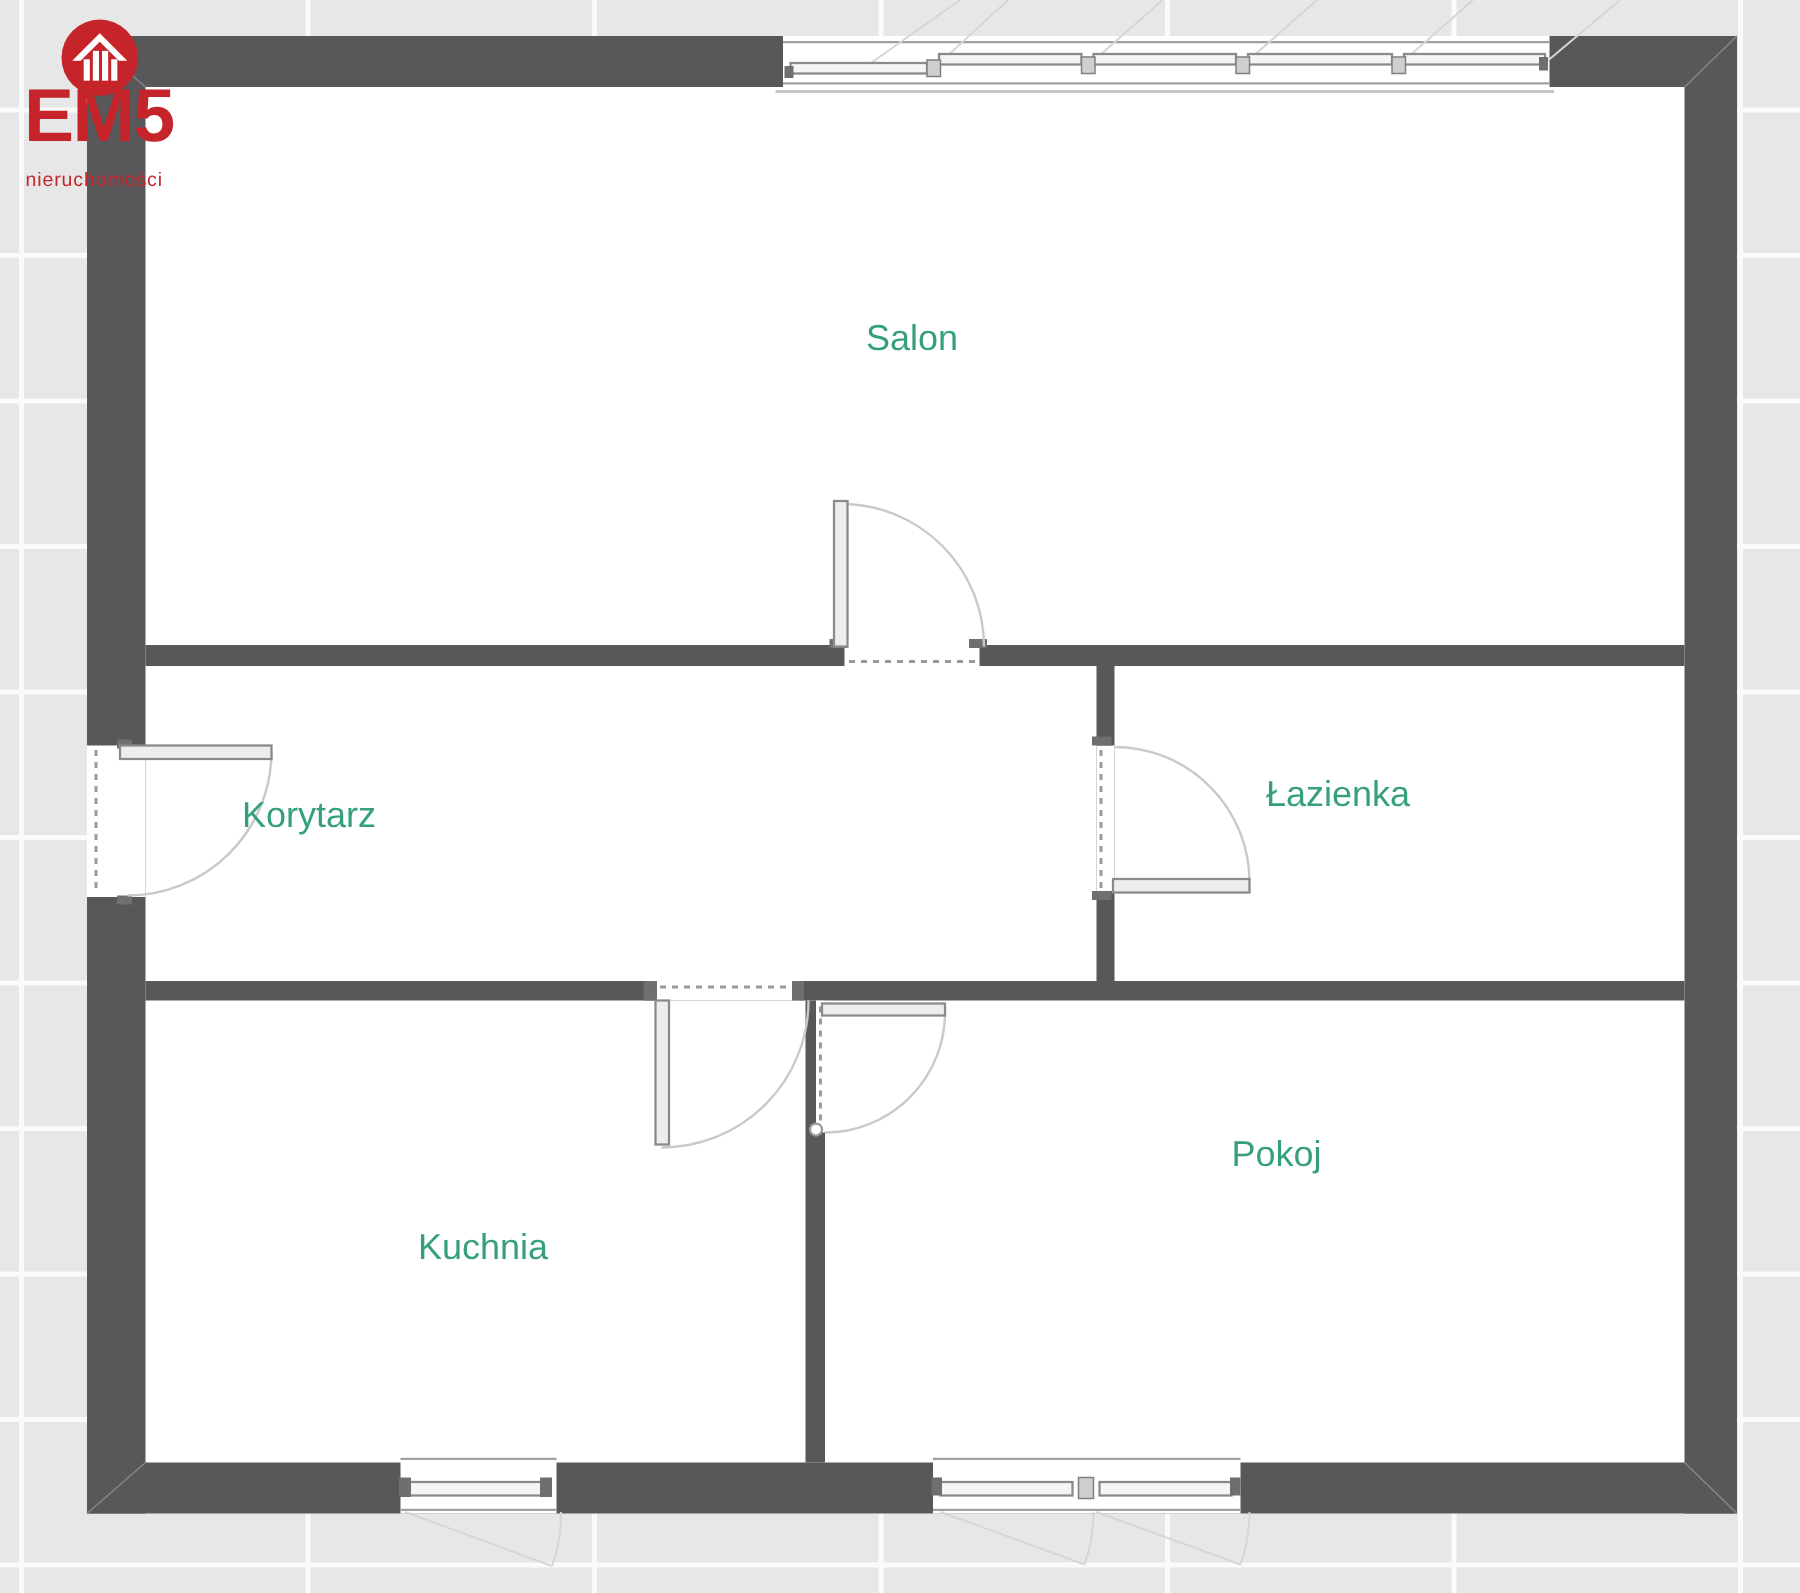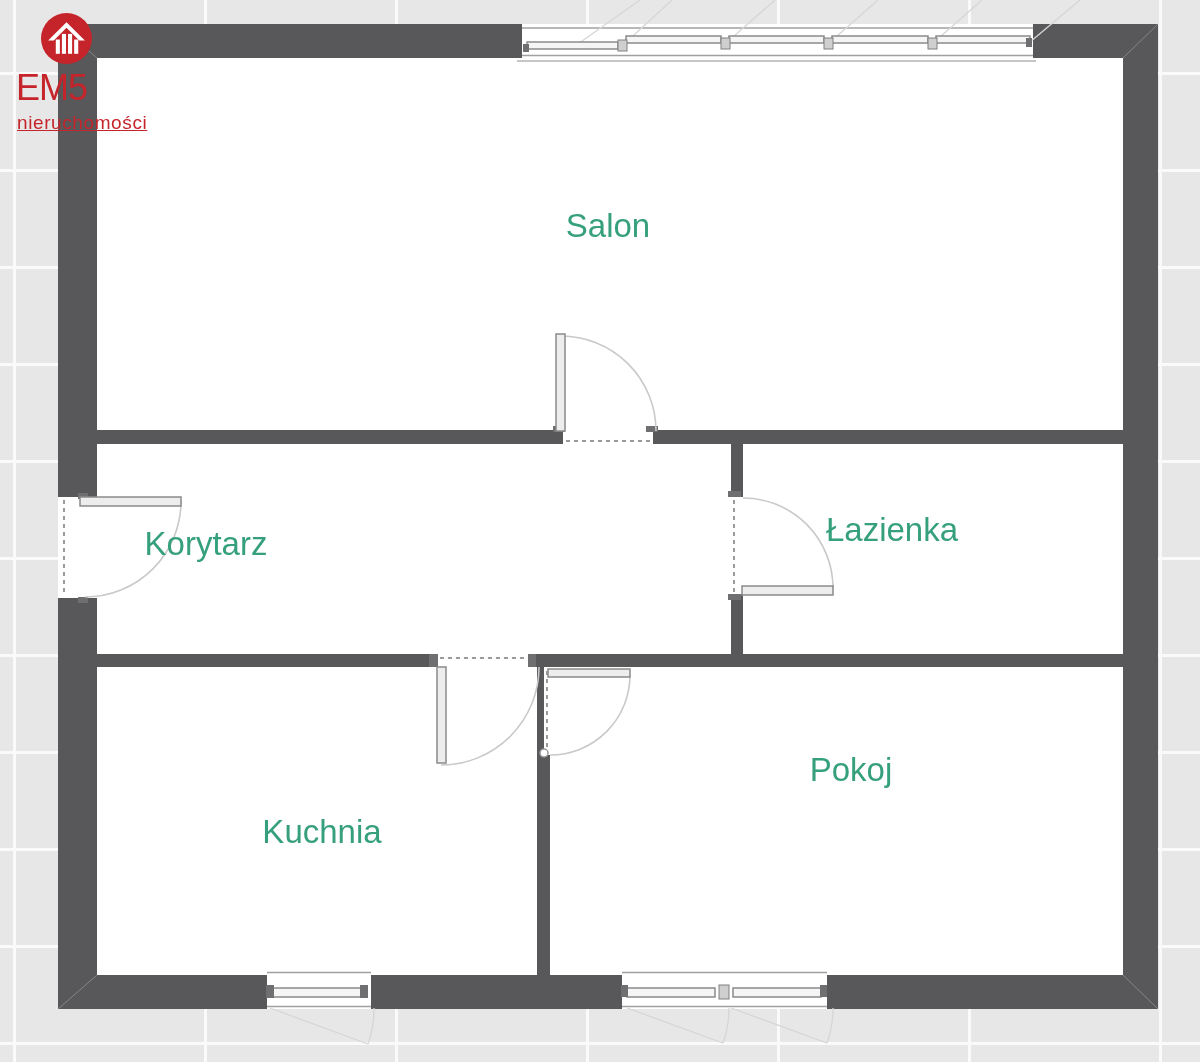--- a/index.html
+++ b/index.html
@@ -21,34 +21,34 @@
   .sill{stroke:#c6c6c6;stroke-width:2;}
   .bar{fill:#f5f5f5;stroke:#8a8a8a;stroke-width:1.5;}
   .mul{fill:#cfcfcf;stroke:#808080;stroke-width:1;}
   .nub{fill:#6f6f71;}
   .dash{stroke:var(--line,#9a9a9a);stroke-width:2;stroke-dasharray:4 4;fill:none;}
   .leaf{fill:#ededed;stroke:#8a8a8a;stroke-width:1.5;}
   .arc{stroke:var(--arc,#c9c9c9);stroke-width:1.6;fill:none;}
   .faint{stroke:#d6d6d6;stroke-width:1.3;fill:none;}
   .room-label{
     position:absolute;transform:translate(-50%,-50%);
-    color:var(--label,#36a07e);font-size:33px;white-space:nowrap;
+    color:var(--label,#36a07e);font-size:24px;white-space:nowrap;
   }
   .logo{position:absolute;left:0;top:0;width:190px;height:140px;}
   .logo-circle{
     position:absolute;left:41px;top:13px;width:51px;height:51px;border-radius:50%;
     background:var(--red,#c5242b);
   }
   .logo-brand{
-    position:absolute;left:16px;top:70px;
-    color:var(--red,#c5242b);font-size:36px;font-weight:normal;line-height:1;letter-spacing:-1px;
+    position:absolute;left:16px;top:52px;
+    color:var(--red,#c5242b);font-size:50px;font-weight:bold;line-height:1;letter-spacing:-1px;
   }
   .logo-tagline{
     position:absolute;left:17px;top:112px;
-    color:var(--red,#c5242b);font-size:19px;letter-spacing:0.6px;text-decoration:underline;
+    color:var(--red,#c5242b);font-size:13px;letter-spacing:0.6px;
   }
 </style>
 </head>
 <body>
 
 <div class="canvas">
 
   <svg class="plan" width="1200" height="1062" viewBox="0 0 1200 1062">
 
     <rect class="op" x="58" y="24" width="1100" height="985"></rect>

